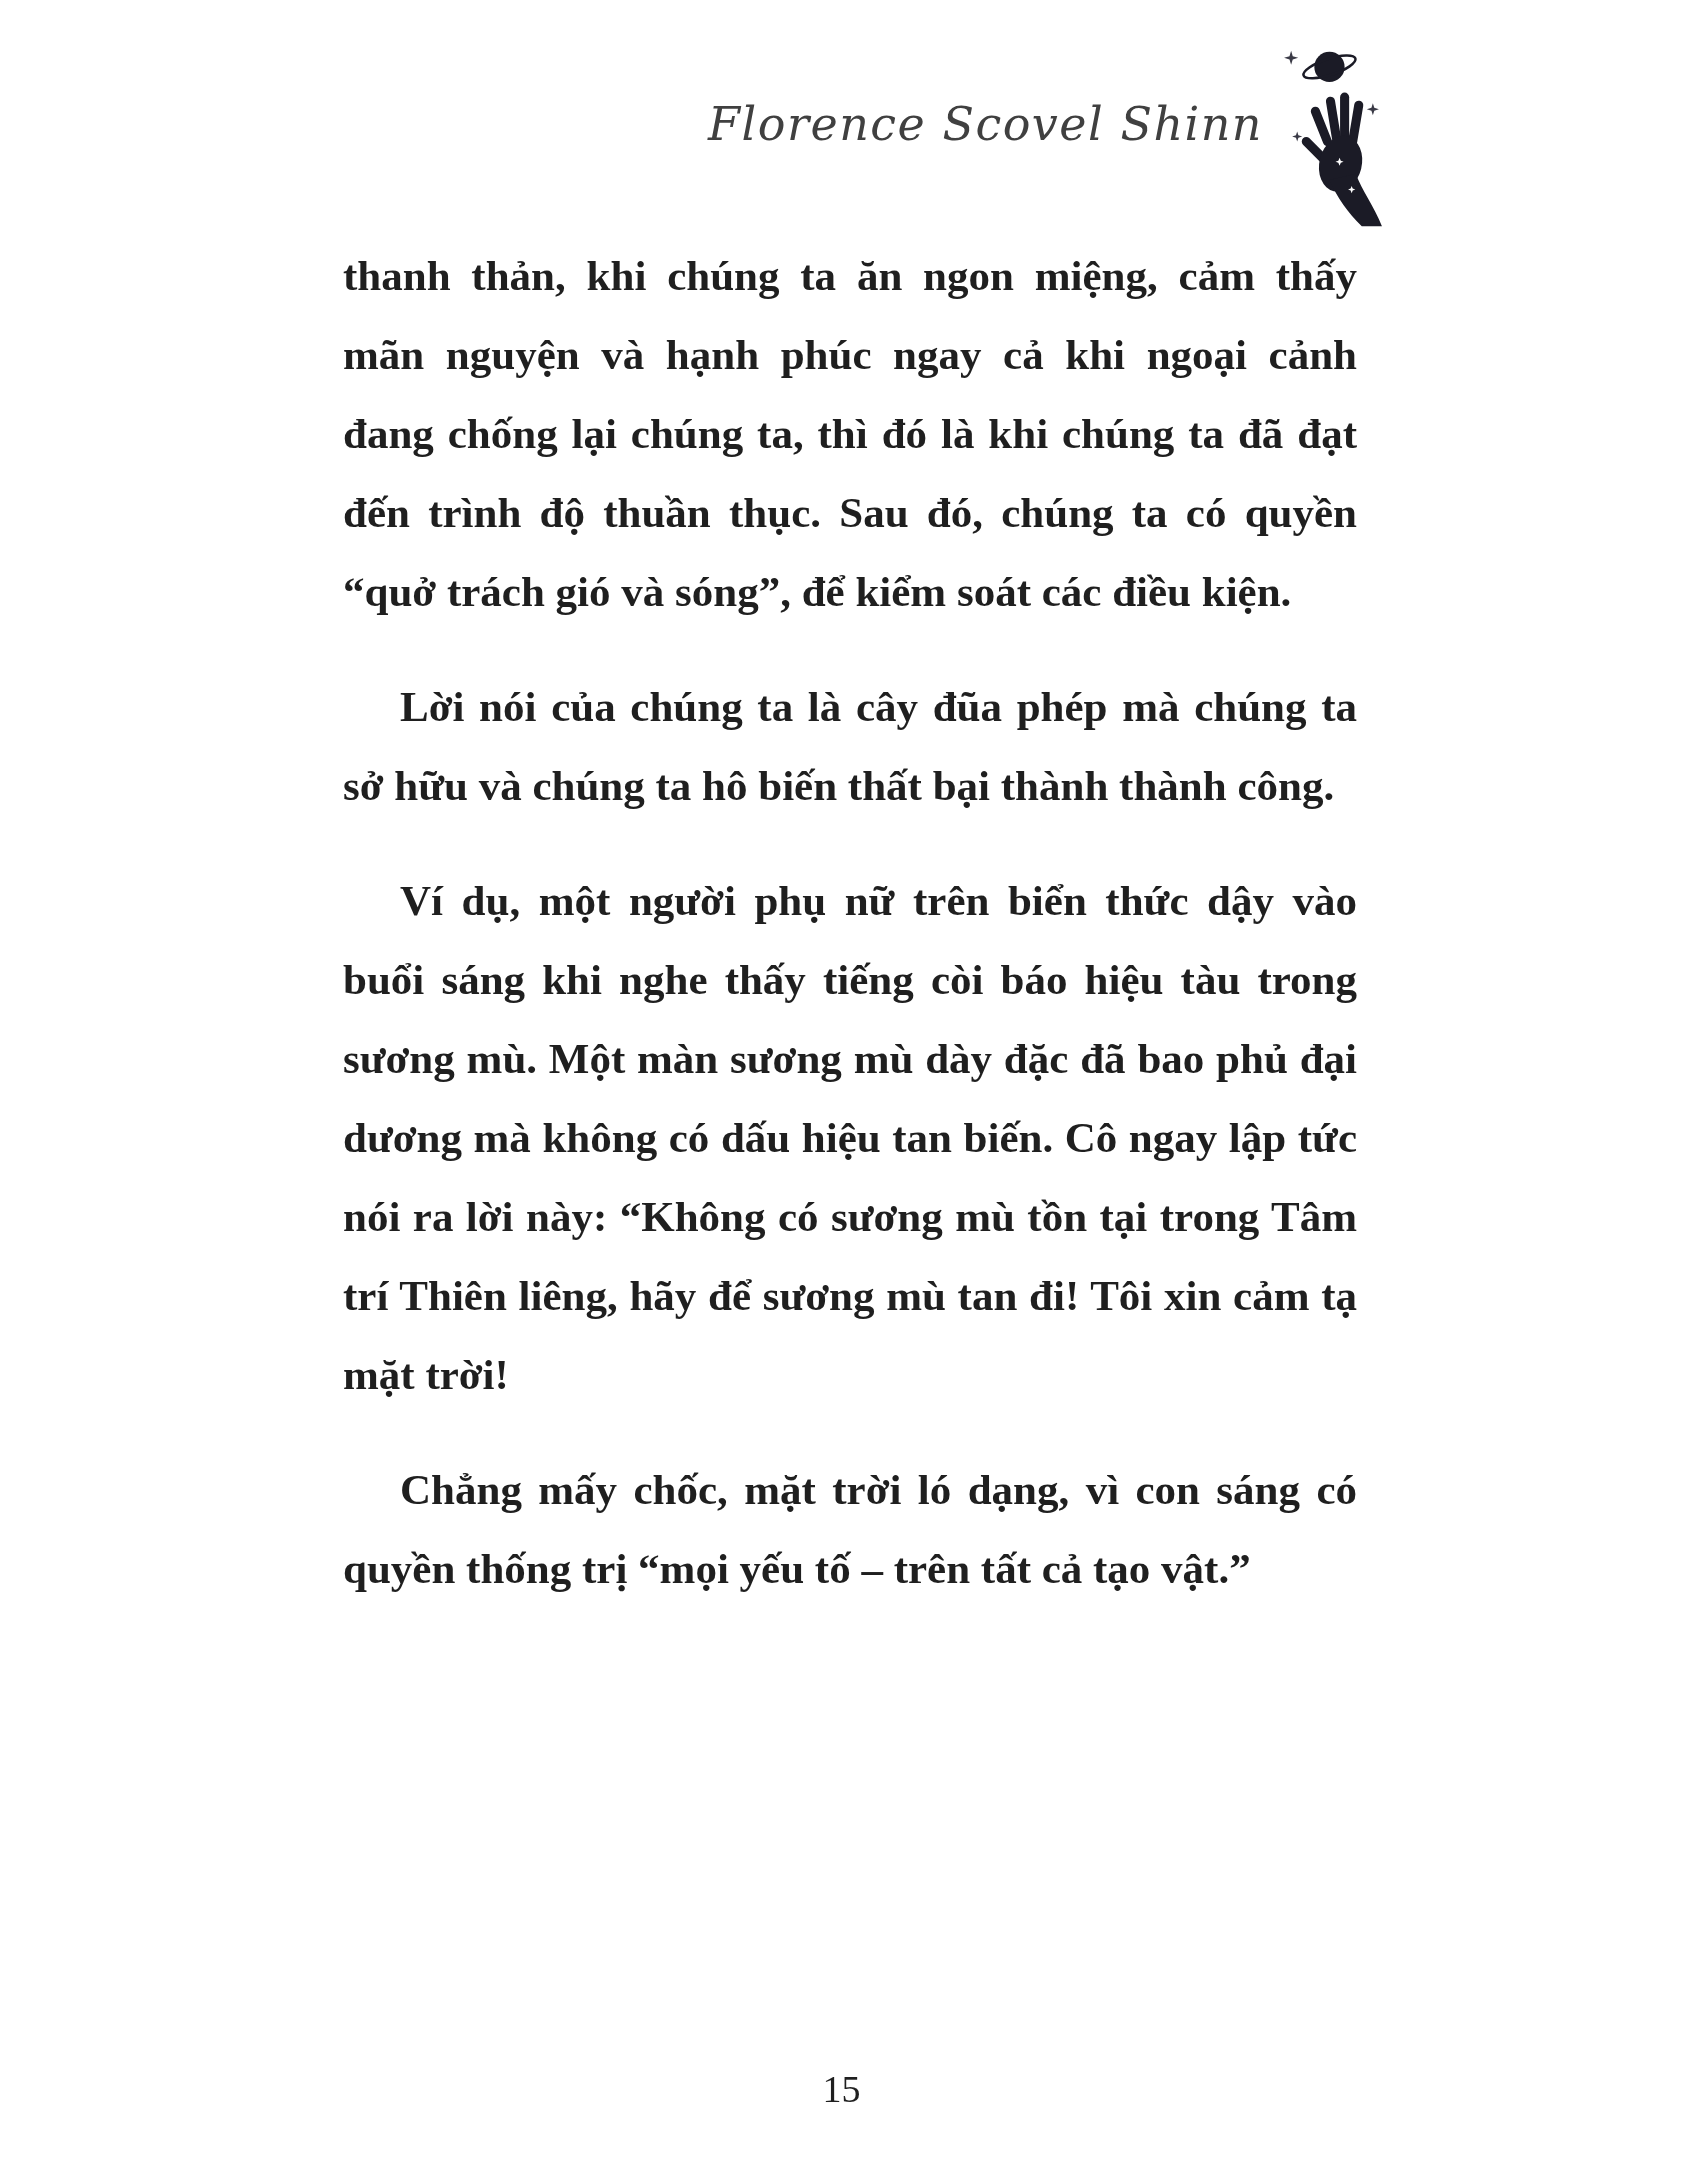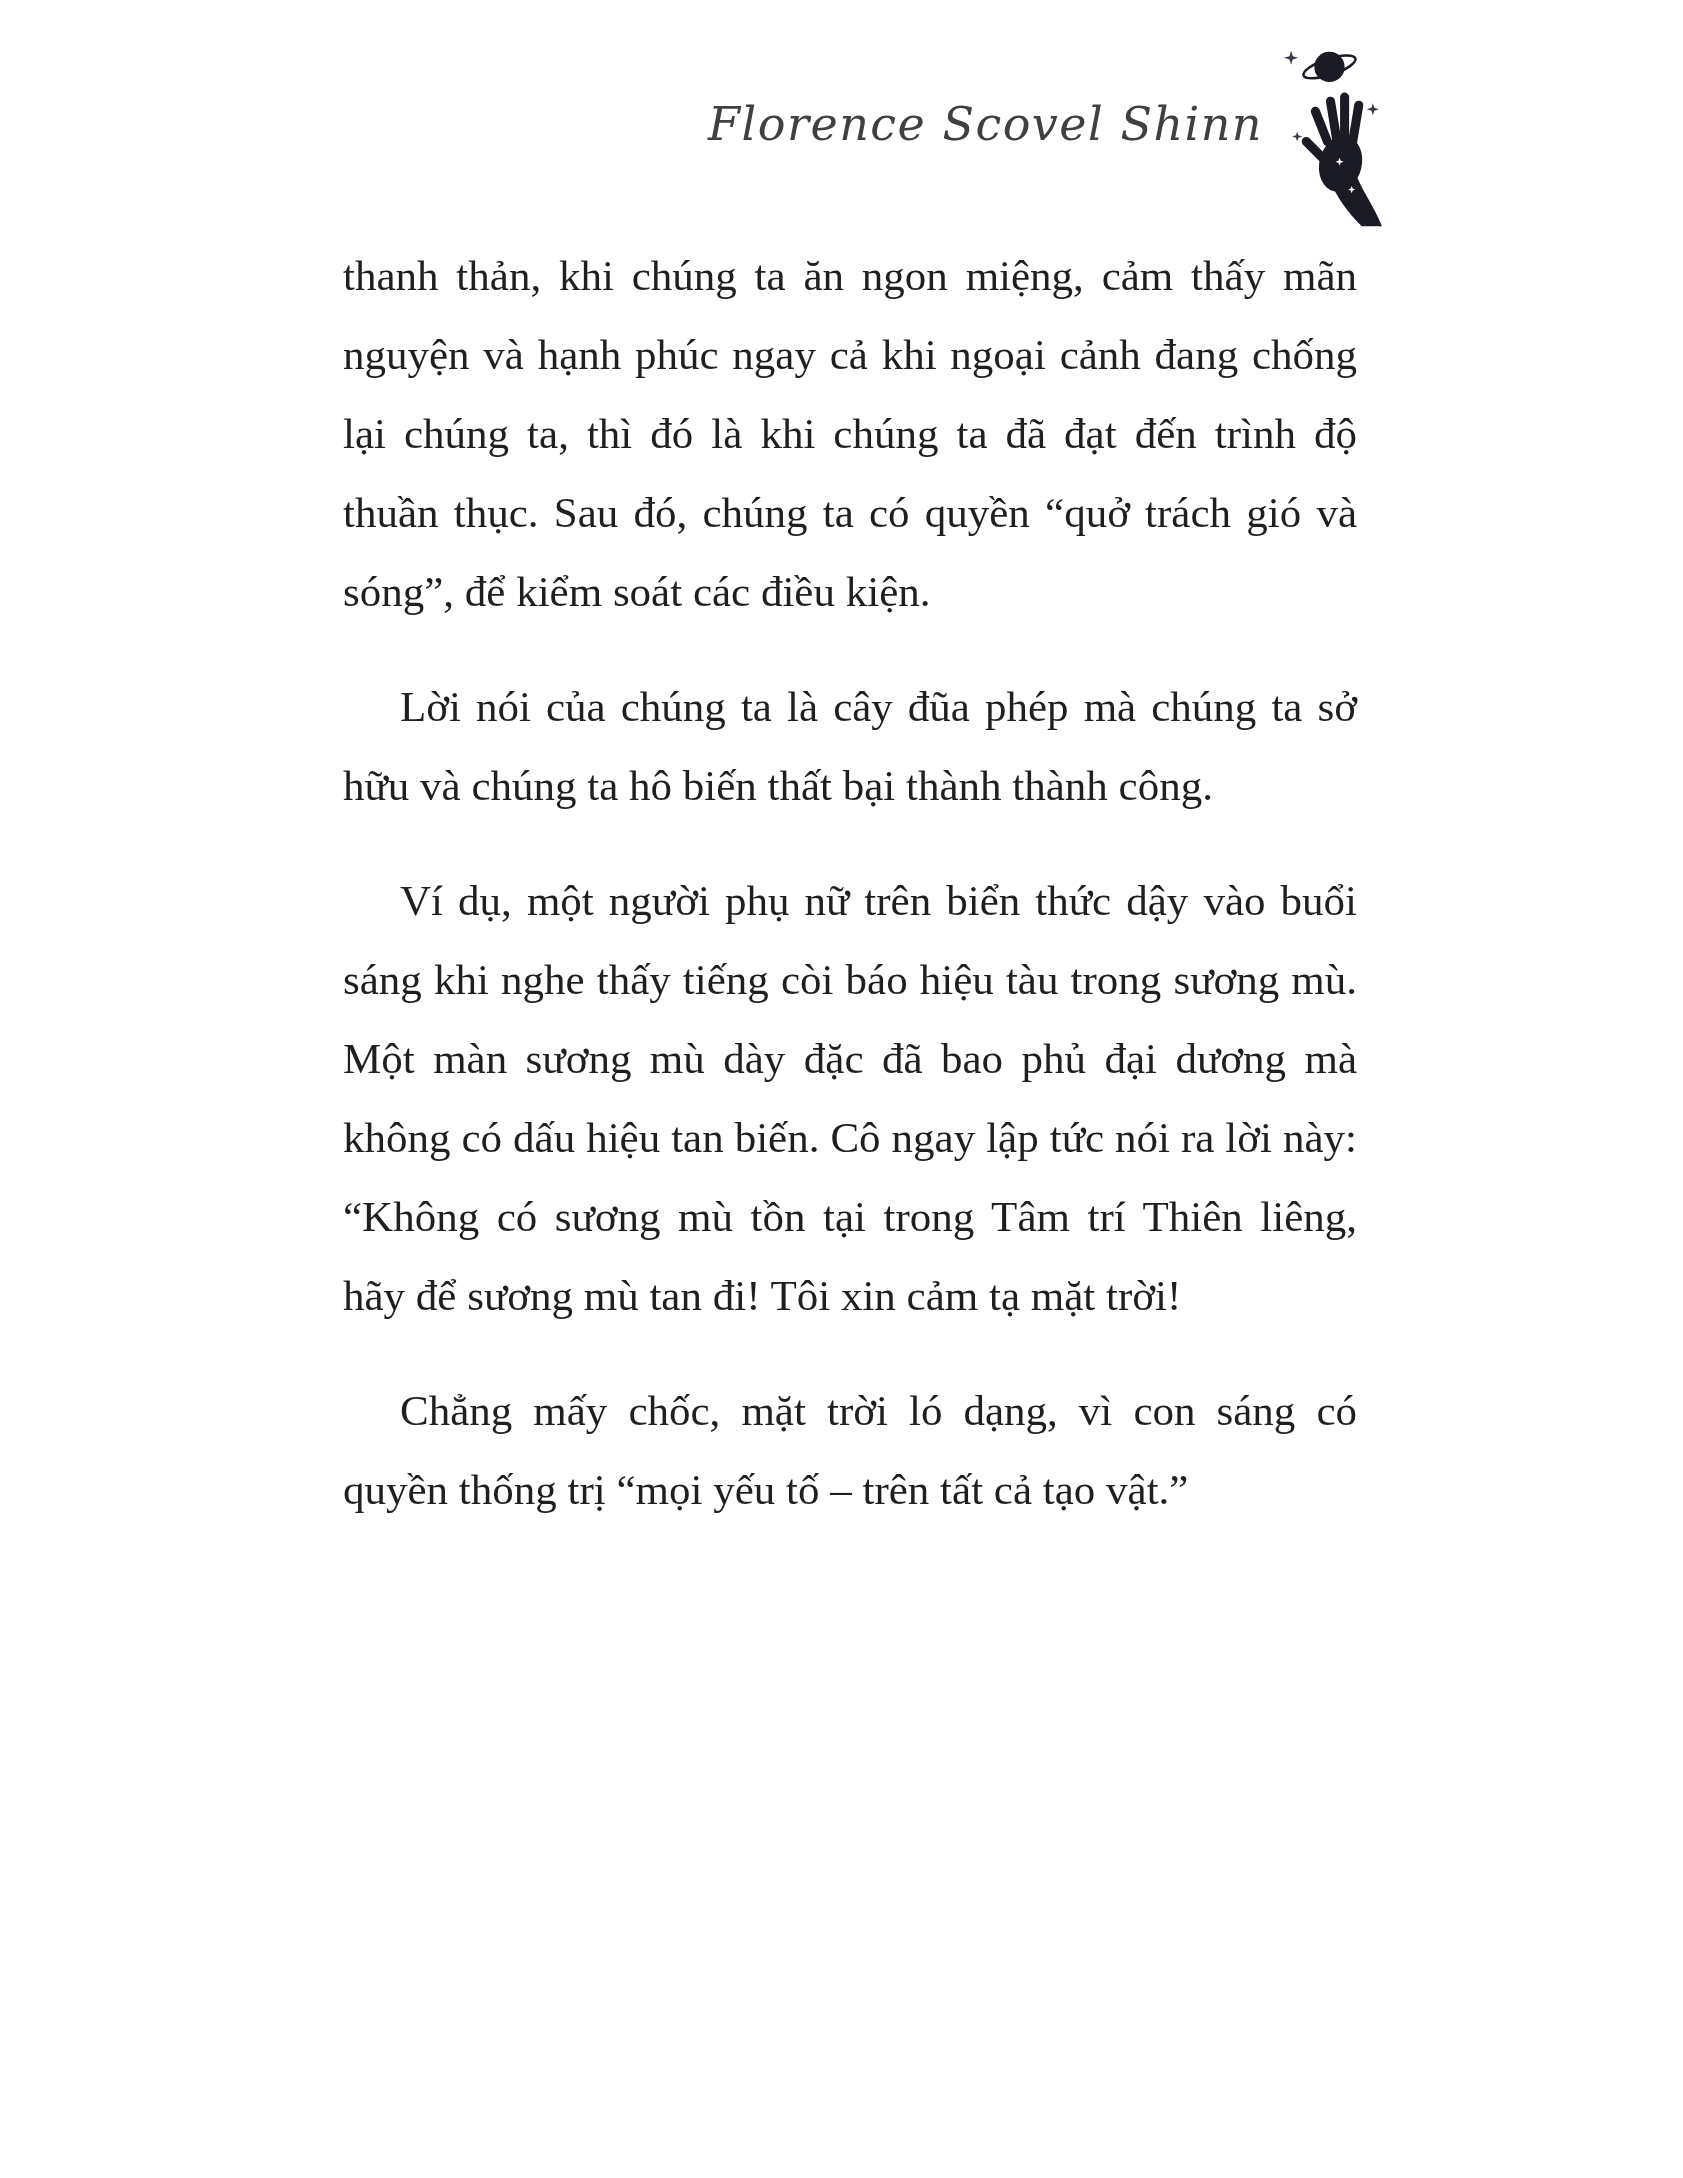--- a/index.html
+++ b/index.html
@@ -53,20 +53,21 @@
     position: absolute;
     left: 343px;
     top: 236px;
     width: 1026px;
     font-size: 43px;
     line-height: 79px;
     text-align: justify;
   }
   .para {
     margin: 0 12px 36px 0;
+    font-weight: bold;
   }
   .para.indent {
     text-indent: 57px;
   }
   .para.no-indent {
     text-indent: 0;
   }
 
   
   .page-footer {
@@ -121,15 +122,18 @@
     </span>
   </header>
 
   <main class="body-text">
     <p class="para no-indent">thanh thản, khi chúng ta ăn ngon miệng, cảm thấy mãn nguyện và hạnh phúc ngay cả khi ngoại cảnh đang chống lại chúng ta, thì đó là khi chúng ta đã đạt đến trình độ thuần thục. Sau đó, chúng ta có quyền “quở trách gió và sóng”, để kiểm soát các điều kiện.</p>
     <p class="para indent">Lời nói của chúng ta là cây đũa phép mà chúng ta sở hữu và chúng ta hô biến thất bại thành thành công.</p>
     <p class="para indent">Ví dụ, một người phụ nữ trên biển thức dậy vào buổi sáng khi nghe thấy tiếng còi báo hiệu tàu trong sương mù. Một màn sương mù dày đặc đã bao phủ đại dương mà không có dấu hiệu tan biến. Cô ngay lập tức nói ra lời này: “Không có sương mù tồn tại trong Tâm trí Thiên liêng, hãy để sương mù tan đi! Tôi xin cảm tạ mặt trời!</p>
     <p class="para indent">Chẳng mấy chốc, mặt trời ló dạng, vì con sáng có quyền thống trị “mọi yếu tố – trên tất cả tạo vật.”</p>
   </main>
 
+  <footer class="page-footer">
+    <span class="page-number">15</span>
+  </footer>
 
 </div>
 
 
 </body></html>

